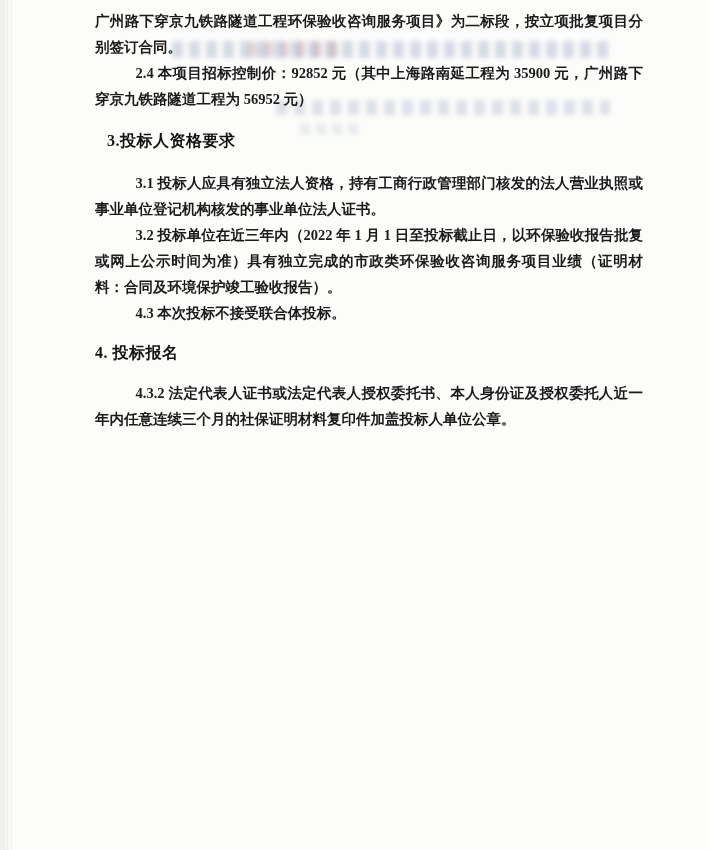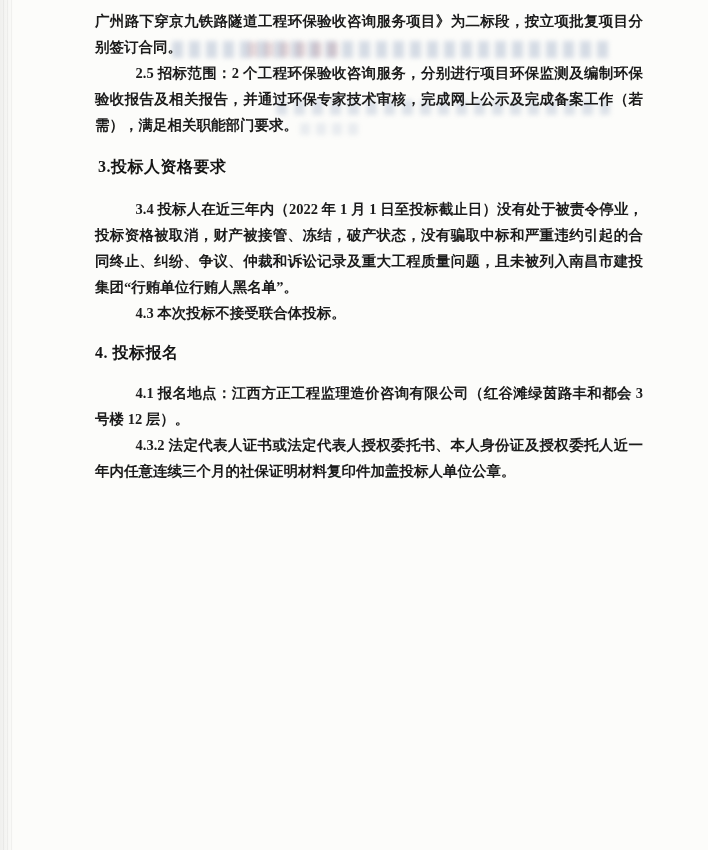--- a/index.html
+++ b/index.html
@@ -75,21 +75,21 @@
     font-weight: 600;
   }
   .par {
     margin: 0;
     text-indent: 2.8em;
   }
   .par.noindent {
     text-indent: 0;
   }
   .heading {
-    margin: 16px 0 16px 3px;
+    margin: 16px 0 16px 12px;
     text-indent: 0;
     font-weight: 700;
     font-size: 16px;
     letter-spacing: 0.5px;
     color: #141414;
   }
   .heading.h4 {
     margin: 14px 0 14px 0;
     font-family: Liberation Serif, serif;
   }
@@ -104,22 +104,22 @@
   <div class="scan-streak s2"></div>
   <div class="scan-streak s3"></div>
 
   <div class="bleed bleed-1"></div>
   <div class="bleed bleed-1b"></div>
   <div class="bleed bleed-2"></div>
   <div class="bleed bleed-3"></div>
 
   <div class="content">
     <p class="par noindent">广州路下穿京九铁路隧道工程环保验收咨询服务项目》为二标段，按立项批复项目分别签订合同。</p>
-    <p class="par">2.5 招标范围：2 个工程环保验收咨询服务，分别进行项目环保监测及编制环保验收报告及相关报告，并通过环保专家技术审核，完成网上公示及完成备案工作（若需），满足相关职能部门要求。</p>
+    <p class="par">2.4 本项目招标控制价：92852 元（其中上海路南延工程为 35900 元，广州路下穿京九铁路隧道工程为 56952 元）</p>
     <p class="par heading">3.投标人资格要求</p>
-    <p class="par">3.4 投标人在近三年内（2022 年 1 月 1 日至投标截止日）没有处于被责令停业，投标资格被取消，财产被接管、冻结，破产状态，没有骗取中标和严重违约引起的合同终止、纠纷、争议、仲裁和诉讼记录及重大工程质量问题，且未被列入南昌市建投集团“行贿单位行贿人黑名单”。</p>
+    <p class="par">3.1 投标人应具有独立法人资格，持有工商行政管理部门核发的法人营业执照或事业单位登记机构核发的事业单位法人证书。</p>
+    <p class="par">3.2 投标单位在近三年内（2022 年 1 月 1 日至投标截止日，以环保验收报告批复或网上公示时间为准）具有独立完成的市政类环保验收咨询服务项目业绩（证明材料：合同及环境保护竣工验收报告）。</p>
     <p class="par">4.3 本次投标不接受联合体投标。</p>
     <p class="par heading h4">4. 投标报名</p>
-    <p class="par">4.1 报名地点：江西方正工程监理造价咨询有限公司（红谷滩绿茵路丰和都会 3 号楼 12 层）。</p>
     <p class="par">4.3.2 法定代表人证书或法定代表人授权委托书、本人身份证及授权委托人近一年内任意连续三个月的社保证明材料复印件加盖投标人单位公章。</p>
   </div>
 
 </div>
 
 </body></html>

